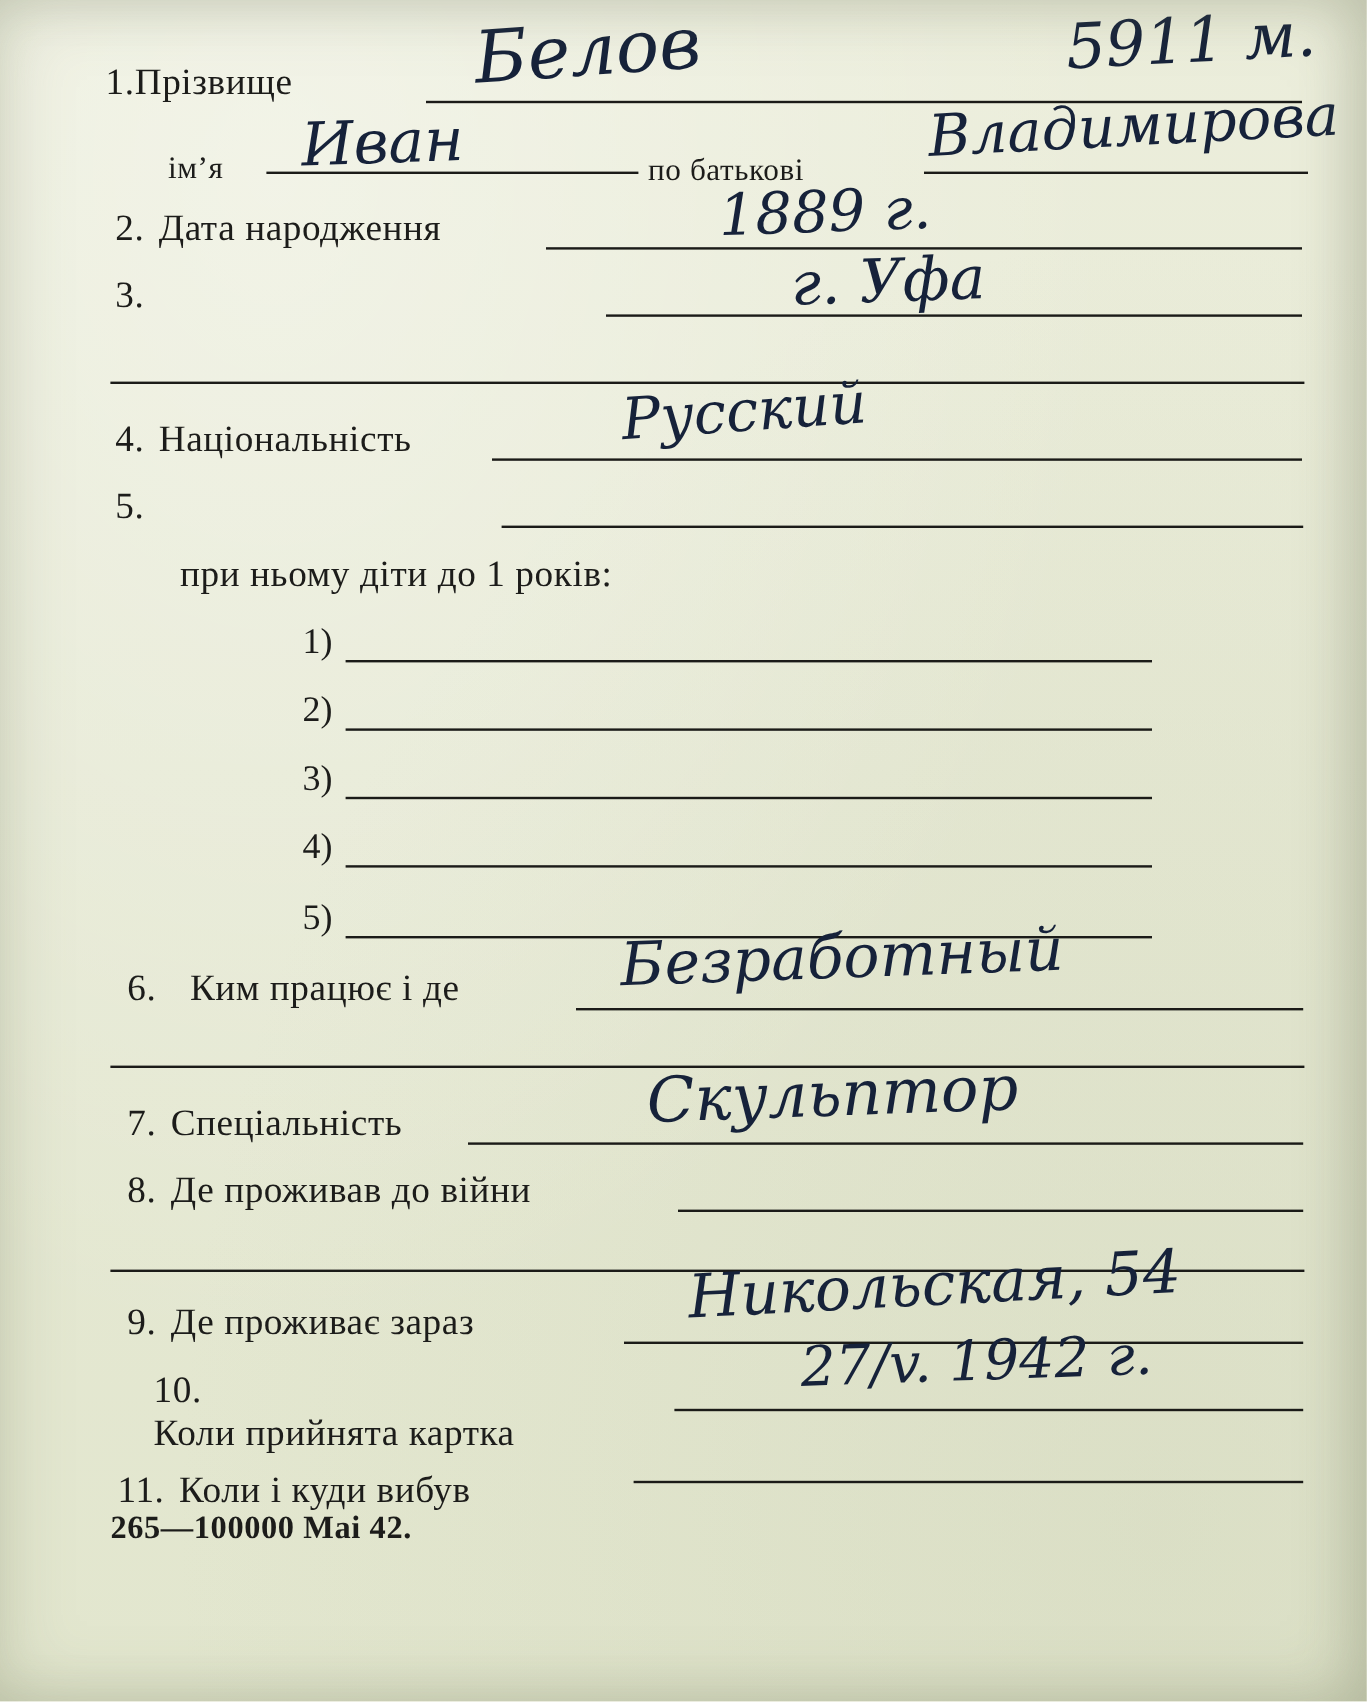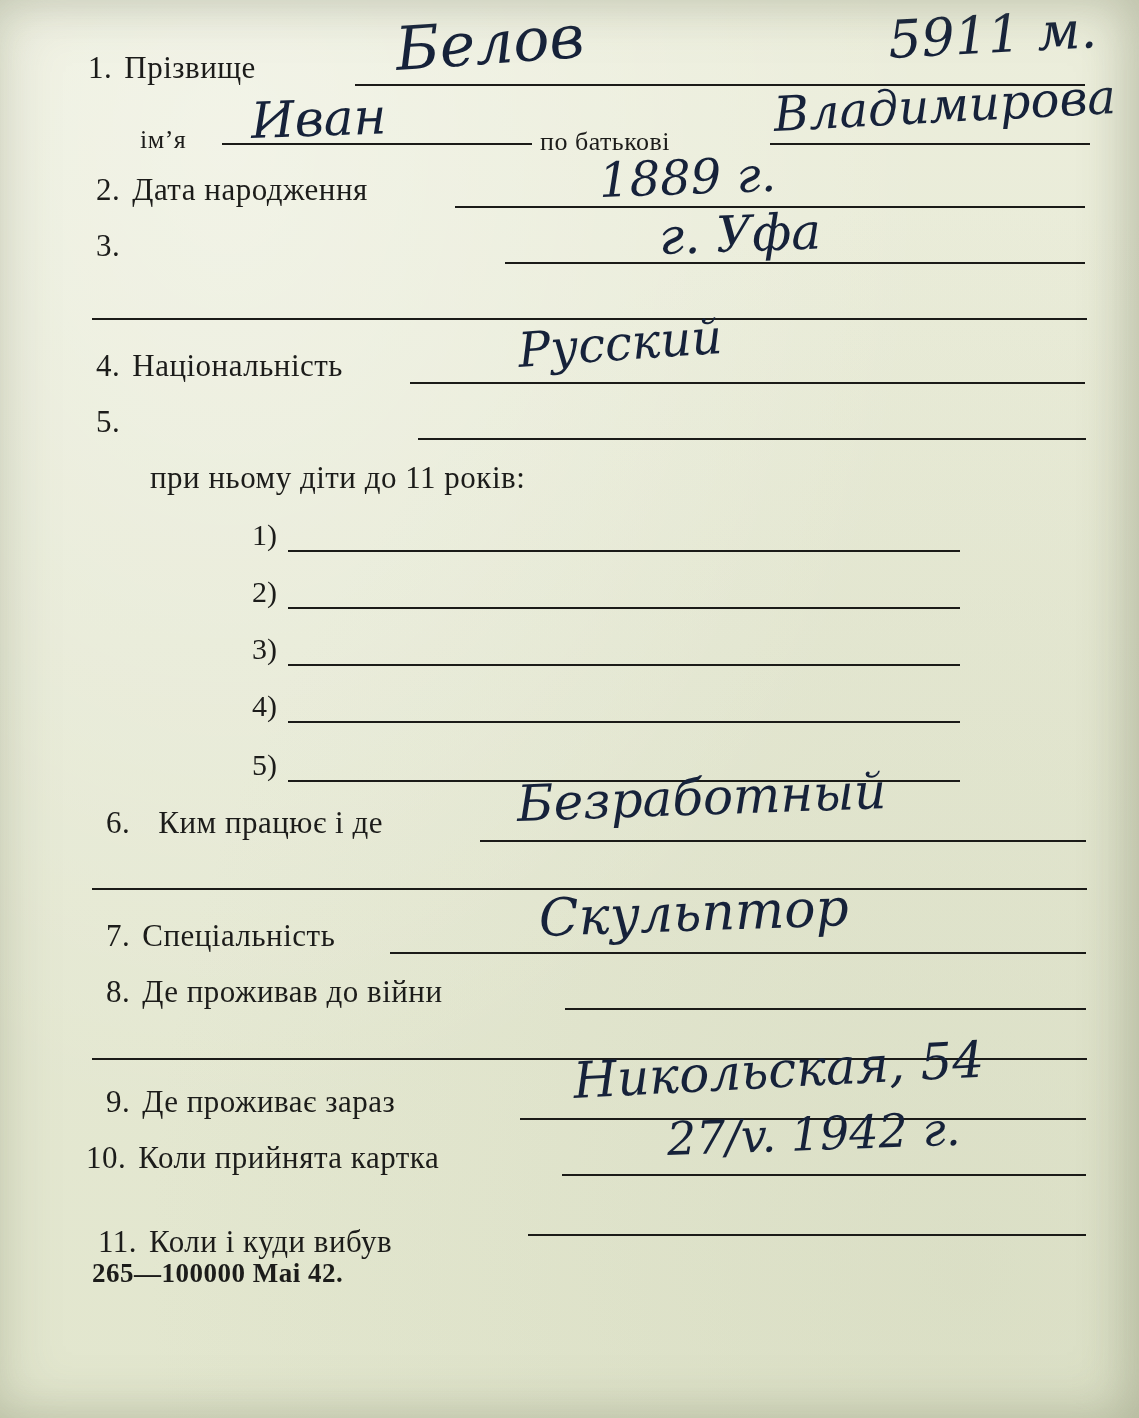--- a/index.html
+++ b/index.html
@@ -86,21 +86,21 @@
 </head>
 <body>
 
 <div class="card">
   <div class="paper-tint"></div>
 
   <div class="hand" style="left:890px; top:10px; font-size:52px; transform: rotate(-3deg);">5911 м.</div>
 
   <div class="field-row" style="left:88px; top:50px;">
     <span class="num">1.</span>
-    <span class="label" style="margin-left:12px;">Прізвище</span>
+    <span class="label" style="">Прізвище</span>
   </div>
   <div class="rule" style="left:355px; top:84px; width:730px;"></div>
   <div class="hand" style="left:398px; top:14px; font-size:60px; transform: rotate(-4deg);">Белов</div>
 
   <div class="field-row" style="left:140px; top:112px;">
     <span class="small-label">ім’я</span>
   </div>
   <div class="rule" style="left:222px; top:143px; width:310px;"></div>
   <div class="hand" style="left:252px; top:92px; font-size:50px; transform: rotate(-2deg);">Иван</div>
 
@@ -130,21 +130,21 @@
   </div>
   <div class="rule" style="left:410px; top:382px; width:675px;"></div>
   <div class="hand" style="left:520px; top:322px; font-size:48px; transform: rotate(-4deg);">Русский</div>
 
   <div class="field-row" style="left:96px; top:404px;">
     <span class="num">5.</span>
   </div>
   <div class="rule" style="left:418px; top:438px; width:668px;"></div>
 
   <div class="field-row" style="left:150px; top:460px;">
-    <span class="label">при ньому діти до 11 років:</span>
+    <span class="label">при ньому діти до 1 років:</span>
   </div>
 
   <div class="child-num" style="left:252px; top:518px;">1)</div>
   <div class="rule" style="left:288px; top:550px; width:672px;"></div>
 
   <div class="child-num" style="left:252px; top:575px;">2)</div>
   <div class="rule" style="left:288px; top:607px; width:672px;"></div>
 
   <div class="child-num" style="left:252px; top:632px;">3)</div>
   <div class="rule" style="left:288px; top:664px; width:672px;"></div>
@@ -177,21 +177,21 @@
   <div class="rule" style="left:565px; top:1008px; width:521px;"></div>
   <div class="rule full" style="left:92px; top:1058px; width:995px;"></div>
 
   <div class="field-row" style="left:106px; top:1084px;">
     <span class="num">9.</span>
     <span class="label" style="margin-left:12px;">Де проживає зараз</span>
   </div>
   <div class="rule" style="left:520px; top:1118px; width:566px;"></div>
   <div class="hand" style="left:575px; top:1052px; font-size:50px; transform: rotate(-3deg);">Никольская, 54</div>
 
-  <div class="field-row" style="left:86px; top:1140px;">
+  <div class="field-row" style="left:116px; top:1140px;flex-direction:column;">
     <span class="num">10.</span>
     <span class="label" style="margin-left:12px;">Коли прийнята картка</span>
   </div>
   <div class="rule" style="left:562px; top:1174px; width:524px;"></div>
   <div class="hand" style="left:668px; top:1112px; font-size:46px; transform: rotate(-2deg);">27/v. 1942 г.</div>
 
   <div class="field-row" style="left:98px; top:1224px;">
     <span class="num">11.</span>
     <span class="label" style="margin-left:12px;">Коли і куди вибув</span>
   </div>

